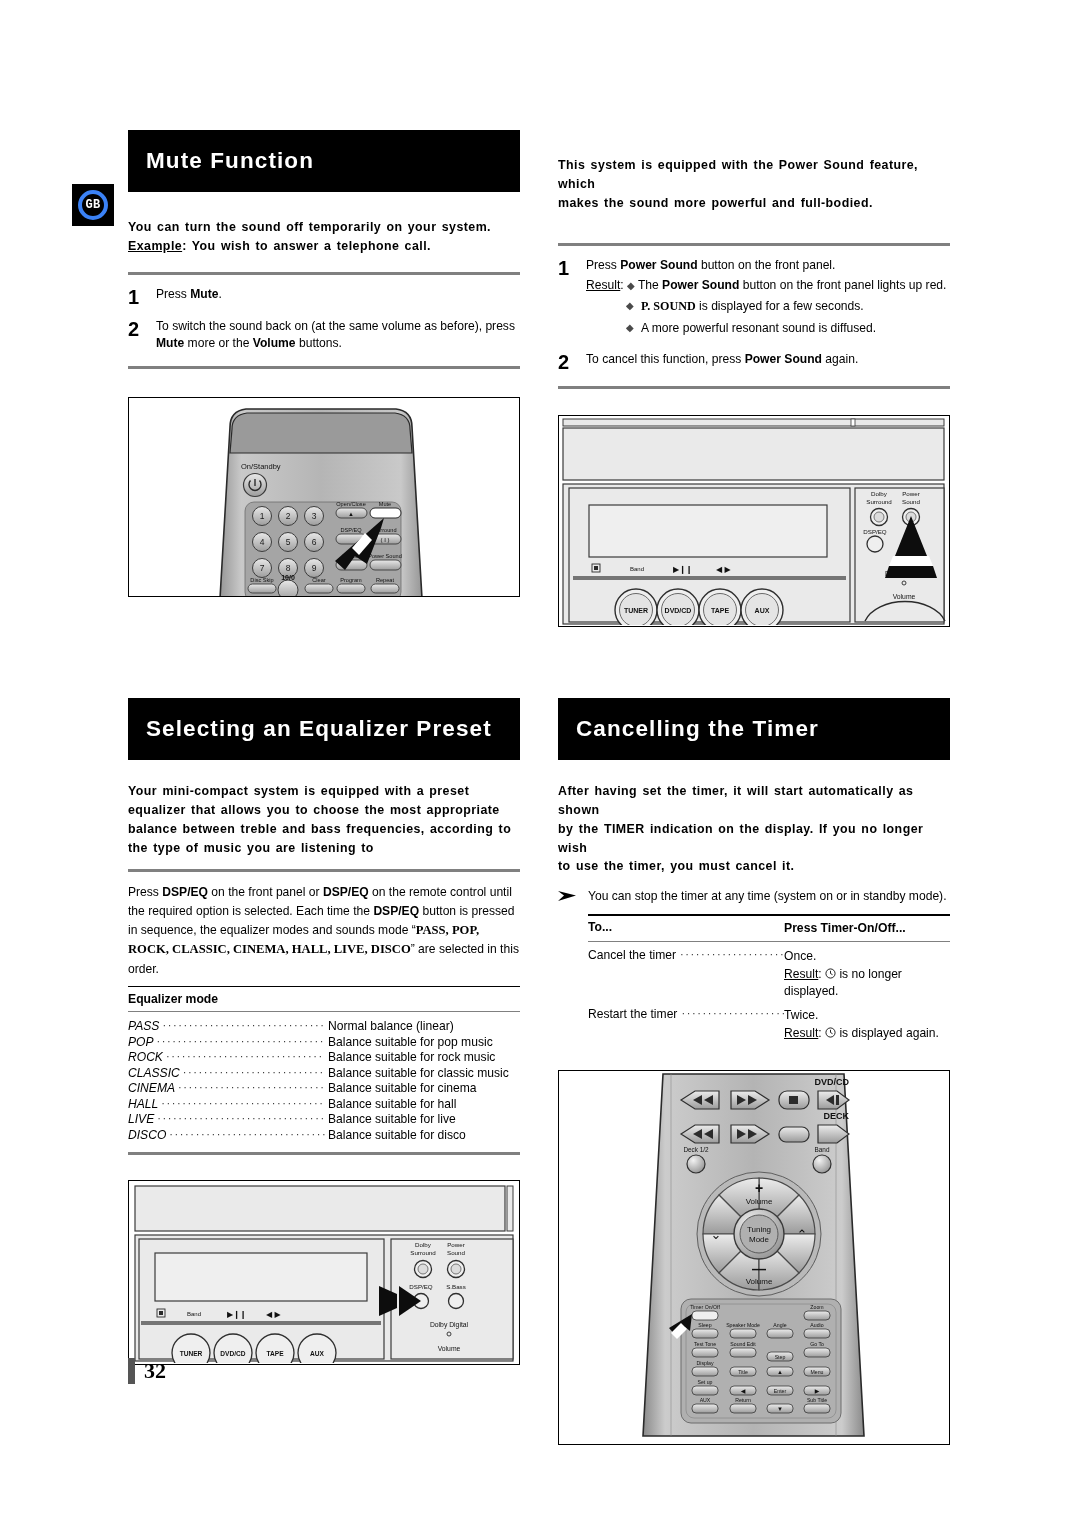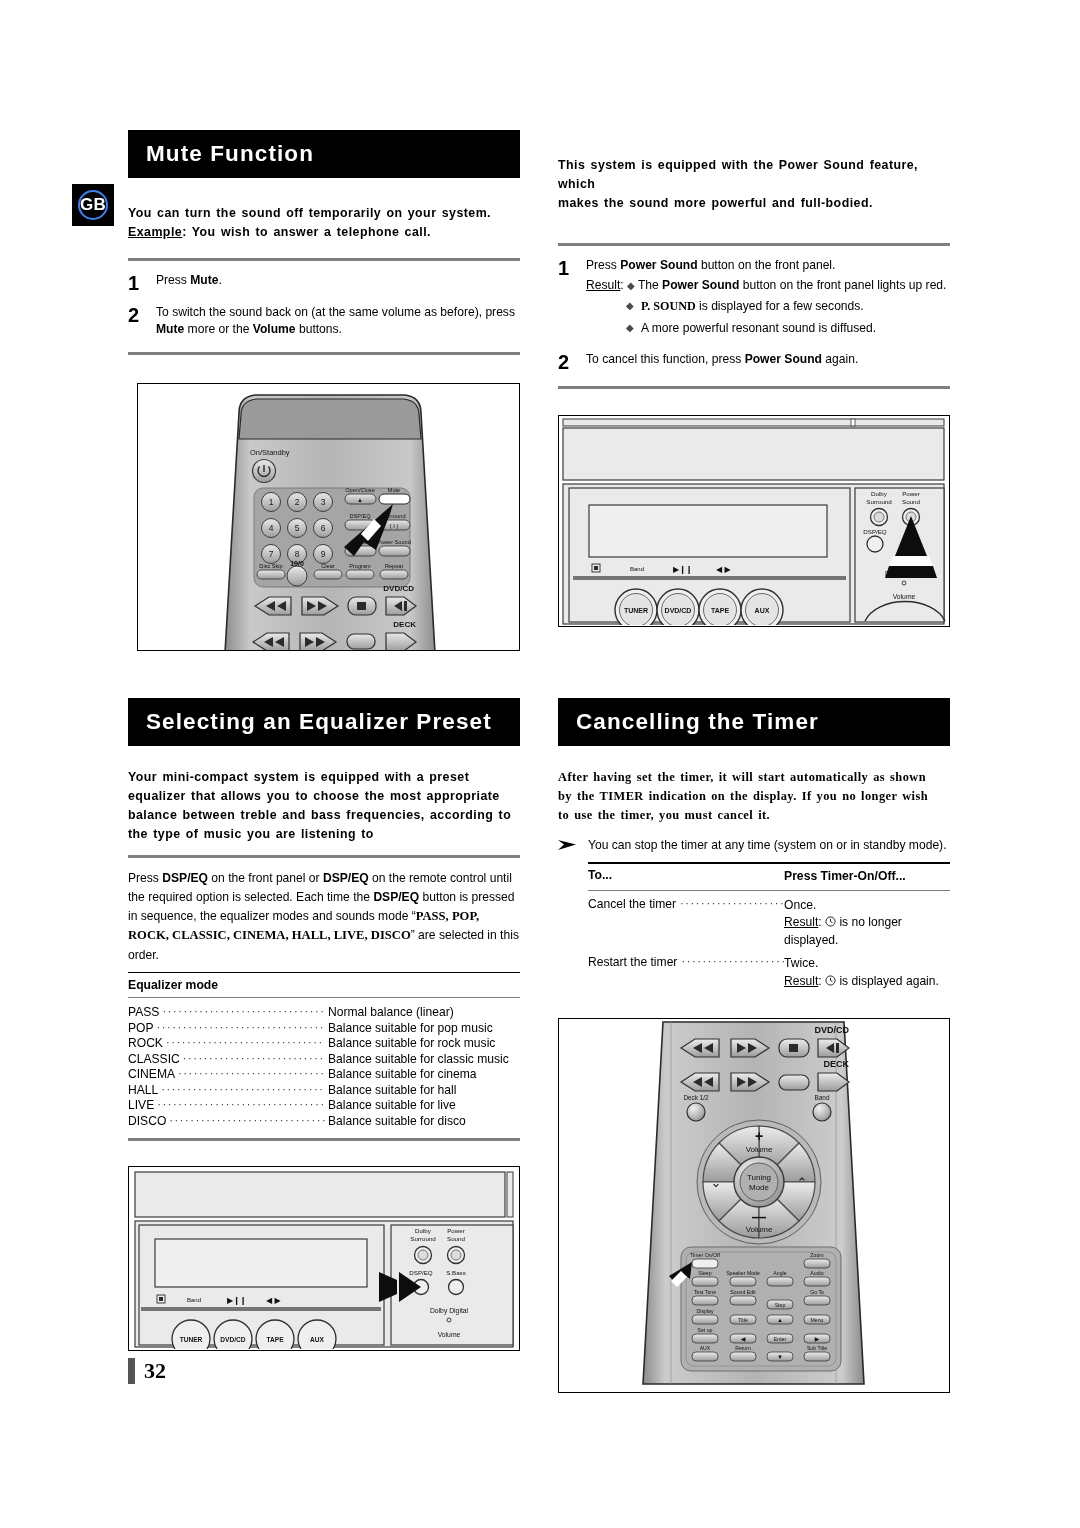--- a/index.html
+++ b/index.html
@@ -15,34 +15,34 @@
 
   
   .page { position:absolute; inset:0; }
 
   .lang-badge{
     position:absolute; left:72px; top:184px;
     width:42px; height:42px; background:#000;
     display:flex; align-items:center; justify-content:center;
   }
   .lang-badge .ring{
-    width:30px; height:30px; border:2px solid #3b82f6; border-radius:50%;
+    width:30px; height:30px; border:4px solid #3b82f6; border-radius:50%;
     display:flex; align-items:center; justify-content:center;
-    color:#fff; font-size:17px; font-weight:bold; letter-spacing:.3px;
+    color:#fff; font-size:12px; font-weight:bold; letter-spacing:.3px;font-family:Liberation Mono, monospace;
   }
 
   
   .col { position:absolute; width:392px; }
   .col-left  { left:128px; }
   .col-right { left:558px; }
 
   
   .banner{
     background:#000; color:#fff;
-    height:48px; display:flex; align-items:center;
+    height:62px; display:flex; align-items:center;
     padding-left:18px;
     font-size:22.5px; font-weight:bold; letter-spacing:1.1px;
   }
 
   
   .intro{
     font-size:12.4px; font-weight:bold; line-height:1.52;
     letter-spacing:.45px; word-spacing:1.4px;
     margin-top:26px;
   }
@@ -72,21 +72,21 @@
 
   
   .para{ font-size:12.1px; line-height:1.55; }
   .para b{ font-weight:bold; }
   .para .sf{ font-family:"Liberation Serif", serif; font-weight:bold; font-size:12.6px; }
 
   
   .eq-head{ font-size:12.2px; font-weight:bold; padding:5px 0 5px 0; }
   .eq-list{ padding-top:7px; }
   .eq-row{ display:flex; align-items:baseline; font-size:12.1px; line-height:1.285; }
-  .eq-name{ white-space:nowrap; }
+  .eq-name{ white-space:nowrap;font-style:italic; }
   .eq-dots{
     flex:1; overflow:hidden; margin:0 3px 0 3px; position:relative; top:-1px;
     font-size:11px; letter-spacing:1.6px; color:#333; white-space:nowrap;
   }
   .eq-desc{ width:192px; flex:0 0 192px; }
 
   
   .arrow-note{ display:flex; margin-top:12px; }
   .arrow-glyph{ flex:0 0 30px; padding-top:1px; }
   .arrow-note .txt{ font-size:12.1px; line-height:1.4; }
@@ -139,21 +139,21 @@
       </div>
       <div class="step">
         <div class="step-num">2</div>
         <div class="step-body"><span>To switch the sound back on (at the same volume as before), press </span><b>Mute</b><span> more or the </span><b>Volume</b><span> buttons.</span></div>
       </div>
     </div>
 
     <div style="height:14px;"></div>
     <div class="rule-thick"></div>
 
-    <div class="figbox" style="margin-top:28px;height:268px;margin-left:9px;">
+    <div class="figbox" style="margin-top:28px;height:200px;">
       <svg width="389" height="269" viewBox="0 0 389 269">
         <defs>
           <linearGradient id="rcBody" x1="0" y1="0" x2="1" y2="0">
             <stop offset="0" stop-color="#8d8d8d"></stop>
               <stop offset="0.12" stop-color="#c9c9c9"></stop>
             <stop offset="0.5" stop-color="#b5b5b5"></stop>
               <stop offset="0.88" stop-color="#c9c9c9"></stop>
             <stop offset="1" stop-color="#8d8d8d"></stop>
           </linearGradient>
           <linearGradient id="btnG" x1="0" y1="0" x2="0" y2="1">
@@ -481,21 +481,21 @@
           <path d="M250 105 L250 135 L268 127 L268 113 Z" fill="#0d0d0d"></path>
           <path d="M270 105 L292 120 L270 135 Z" fill="#0d0d0d"></path>
         </g>
       </svg>
     </div>
   </div>
 
   <div class="col col-right" style="top:698px;">
     <div class="banner">Cancelling the Timer</div>
 
-    <div class="intro" style="margin-top:22px;font-family:Liberation Serif, serif;">
+    <div class="intro" style="margin-top:22px;">
       <span>After having set the timer, it will start automatically as shown</span><br>
       <span>by the TIMER indication on the display. If you no longer wish</span><br>
       <span>to use the timer, you must cancel it.</span>
     </div>
 
     <div class="arrow-note">
       <div class="arrow-glyph">
         <svg width="22" height="14" viewBox="0 0 22 14">
             <path d="M0 2 L18 6.5 L0 12 L6 6.5 Z" fill="#000"></path>
           </svg>

